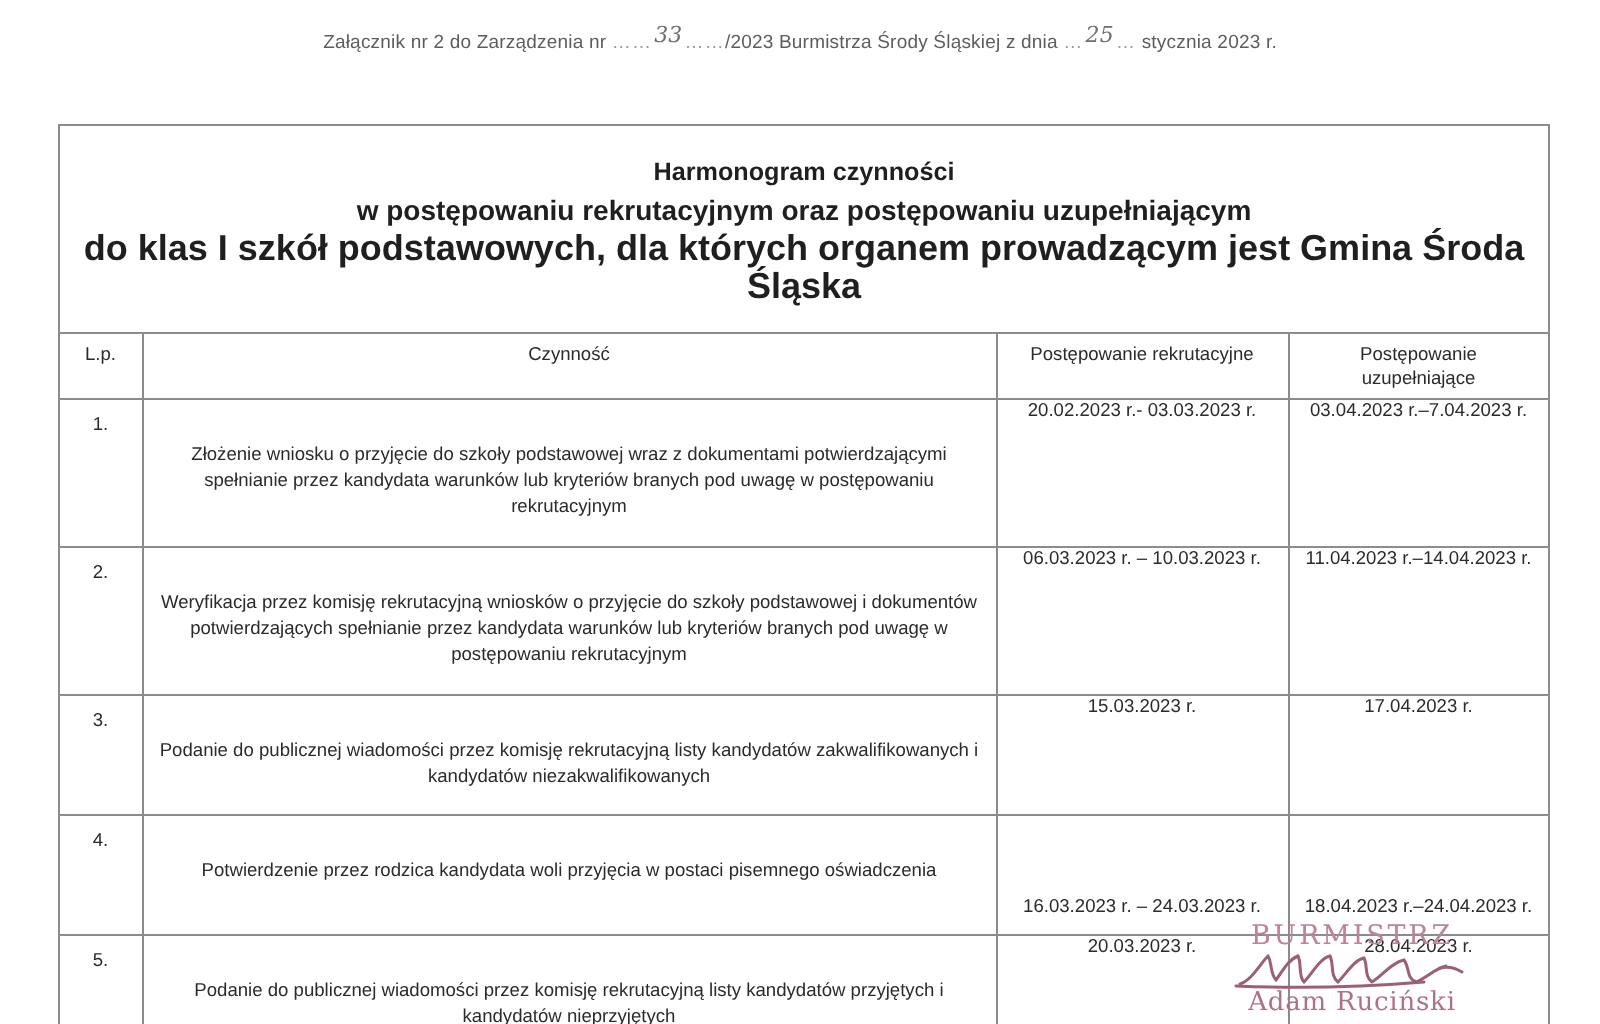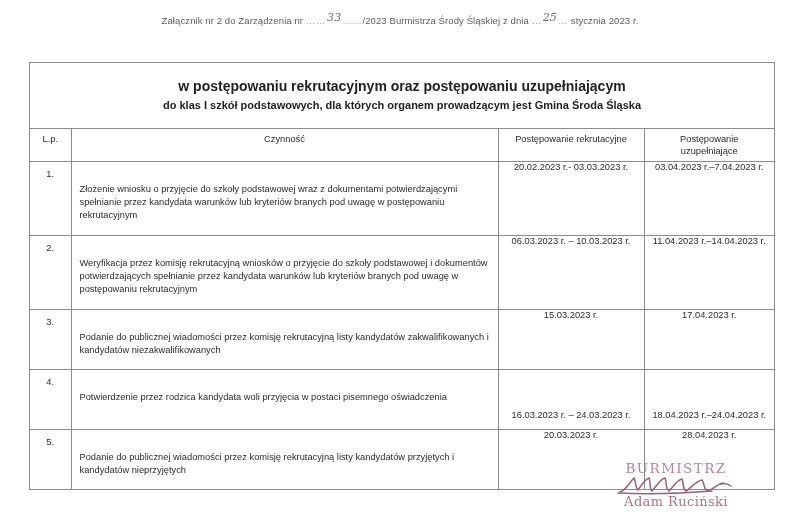--- a/index.html
+++ b/index.html
@@ -58,21 +58,21 @@
     border-bottom: 1px solid #8c8c8c;
   }
   .title-line {
     font-weight: bold;
     font-size: 12.6px;
     line-height: 19px;
     color: #1f1f1f;
   }
   .title-line.l1 { font-size: 12.6px; }
   .title-line.l2 { font-size: 14px; }
-  .title-line.l3 { font-size: 11px; }
+  .title-line.l3 { font-size: 18px; }
 
   table.schedule {
     width: 100%;
     border-collapse: collapse;
     table-layout: fixed;
   }
   table.schedule col.c-lp    { width: 41px; }
   table.schedule col.c-act   { width: 427px; }
   table.schedule col.c-rec   { width: 146px; }
   table.schedule col.c-sup   { width: 130px; }
@@ -104,21 +104,21 @@
   th.h-sup { line-height: 12px; }
 
   td.d-lp {
     text-align: center;
     padding: 7px 2px 0 2px;
     font-size: 9.3px;
   }
   td.d-act {
     padding: 21px 8px 7px 8px;
     line-height: 13.2px;
-    text-align: left;
+    text-align: center;
   }
   td.d-rec, td.d-sup {
     text-align: center;
     padding: 0 4px;
     vertical-align: middle;
     white-space: nowrap;
   }
 
   tr.r1 td.d-act, tr.r2 td.d-act { height: 45px; }
   tr.r3 td.d-act { height: 31px; }
@@ -163,20 +163,21 @@
 <div class="doc-header">
   <span>Załącznik nr 2 do Zarządzenia nr</span>
   <span class="dots">……</span><span class="hw">33</span><span class="dots">……</span><span>/2023 Burmistrza Środy Śląskiej z dnia</span>
   <span class="dots">…</span><span class="hw">25</span><span class="dots">…</span>
   <span>stycznia 2023 r.</span>
 </div>
 
 <div class="sheet">
 
   <div class="title-block">
+    <div class="title-line l1">Harmonogram czynności</div>
     <div class="title-line l2">w postępowaniu rekrutacyjnym oraz postępowaniu uzupełniającym</div>
     <div class="title-line l3">do klas I szkół podstawowych,  dla których organem prowadzącym jest Gmina Środa Śląska</div>
   </div>
 
   <table class="schedule">
     <colgroup>
       <col class="c-lp">
         <col class="c-act">
         <col class="c-rec">
         <col class="c-sup">

